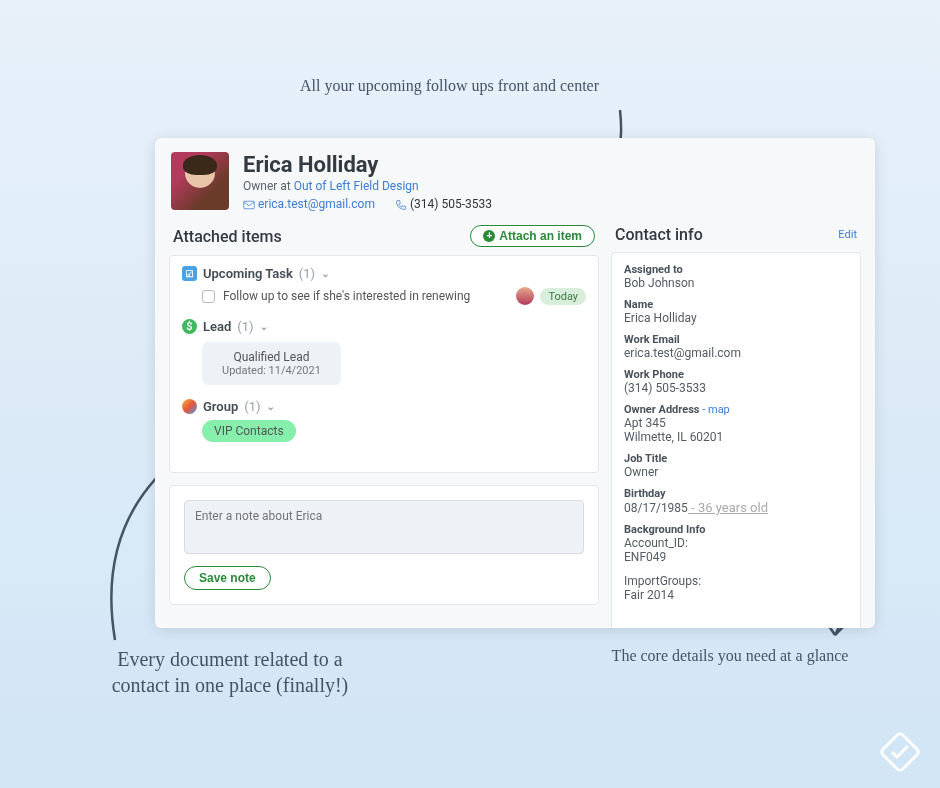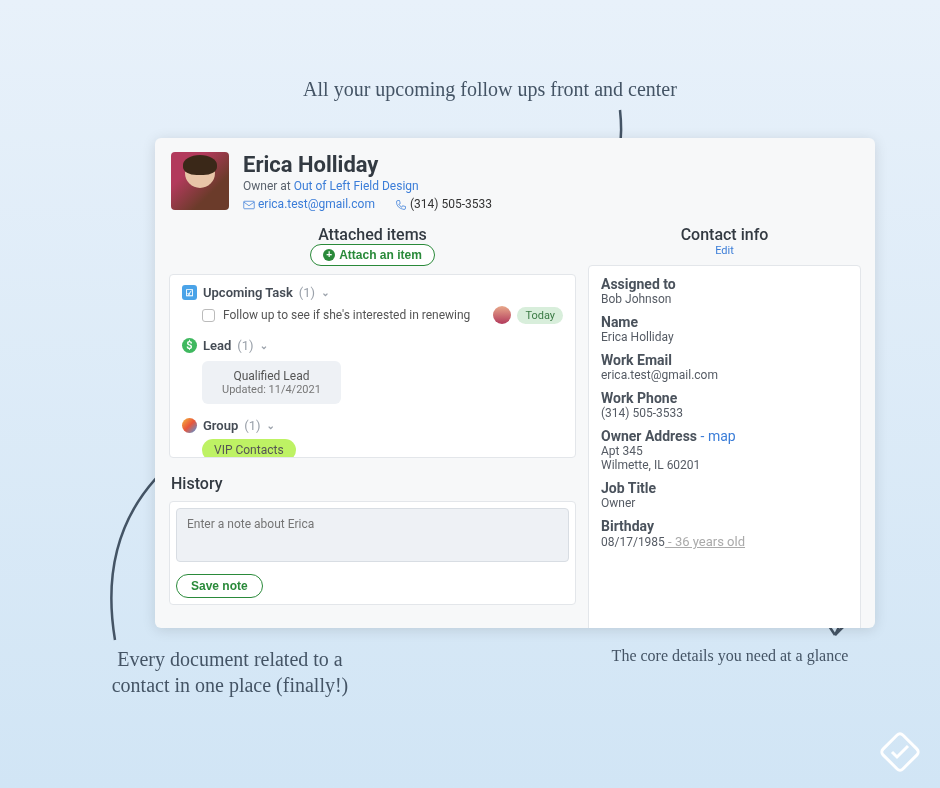--- a/index.html
+++ b/index.html
@@ -59,23 +59,23 @@
   .contact-line .em { color:#3b7dd8;}
   .mini-icon { display:inline-block; width:12px; vertical-align:middle;}
 
   .body {
     display: flex;
     gap: 12px;
     padding: 0 14px 14px 14px;
     height: calc(100% - 92px);
   }
   .left { flex: 1; display:flex; flex-direction:column; }
-  .right { width: 273px; }
-
-  .section-head { display:flex; justify-content:space-between; align-items:center; padding: 4px 4px 8px 4px; flex-direction: column;}
+  .right { width: 250px; }
+
+  .section-head { display:flex; justify-content:space-between; align-items:center; padding: 4px 4px 8px 4px;}
   .section-title { font-size: 16px; font-weight: 500; color:#333a42;}
   .section-link { font-size: 11px; color:#3b7dd8; text-decoration:none;}
 
   .attach-btn {
     border: 1.5px solid #2a8a3a; color:#2a8a3a; background:#fff;
     border-radius: 14px; padding: 3px 12px; font-size: 12px; font-weight:600;
     display:flex; align-items:center; gap:4px; cursor:pointer;
   }
   .attach-btn .plus { background:#2a8a3a; color:#fff; width:12px;height:12px;border-radius:50%;display:inline-flex;align-items:center;justify-content:center;font-size:10px;line-height:1;}
 
@@ -101,44 +101,44 @@
   .mini-avatar { width:18px;height:18px;border-radius:50%;background:linear-gradient(#e8a88a,#b23a5c);}
   .today-pill { background:#d8eedb; color:#3a7a44; font-size:11px; padding:2px 8px; border-radius:10px;}
 
   .lead-card {
     margin:8px 0 0 20px; background:#eef1f5; border-radius:6px; padding:8px 20px; display:inline-block;
   }
   .lead-card .lt { font-size:12px; font-weight:400; color:#555; text-align:center;}
   .lead-card .lu { font-size:11px; color:#777; text-align:center;}
 
   .pill {
-    margin:6px 0 0 20px; background:#bef264; border-radius:12px; padding:4px 12px;
+    margin:6px 0 0 20px; background:#86efac; border-radius:12px; padding:4px 12px;
     display:inline-flex; align-items:center; gap:6px; font-size:12px; color:#555;
   }
 
   .history { margin-top:12px;}
   .history textarea {
     width:100%; height:54px; background:#eef1f5; border:1px solid #d8dde3; border-radius:4px;
     padding:8px 10px; font-size:12px; color:#888; resize:none; font-family:inherit;
   }
   .save-btn {
     margin-top:8px; border:1.5px solid #2a8a3a; color:#2a8a3a; background:#fff;
     border-radius:14px; padding:4px 14px; font-size:12px; font-weight:600; cursor:pointer;
   }
 
   
   .info-panel { height: 100%; overflow:hidden;}
   .field { margin-bottom:8px; font-size:12px;}
-  .field .lbl { font-size:14px; font-weight:700; color:#4a525c;}
+  .field .lbl { font-size:11px; font-weight:700; color:#4a525c;}
   .field .val { color:#555b64; }
   .field .sub { color:#aaa; font-size:13px;text-decoration:underline;}
   .map-link { color:#3b7dd8; font-weight:400;}
 
   
-  .ann1 { top: 76px; left: 300px; width: 380px; font-size: 20px; text-align:center;}
+  .ann1 { top: 76px; left: 300px; width: 380px; font-size: 16px; text-align:left;}
   .ann2 { top: 646px; left: 90px; width: 280px; font-size: 20px; text-align:center;}
   .ann3 { top: 646px; left: 610px; width: 240px; font-size: 16px; text-align:center;}
 
   .arrow { position:absolute; pointer-events:none; }
   .logo { position:absolute; right:18px; bottom:14px; width:44px; height:44px;}
 </style>
 </head>
 <body>
 
 <div class="handwritten ann1">All your upcoming follow ups front and center</div>
@@ -239,22 +239,21 @@
             <span>Group</span>
             <span class="count">(1)</span>
             <span class="chev">⌄</span>
           </div>
           <div class="pill">VIP Contacts</div>
         </div>
 
       </div>
 
       <div class="history">
-        <div class="section-title" style="margin:4px 0 8px 2px">History</div>
-        <div class="panel" style="padding:6px">
+        <div class="panel" style="padding:14px">
           <textarea placeholder="Enter a note about Erica" style=""></textarea>
           <button class="save-btn">Save note</button>
         </div>
       </div>
 
     </div>
 
     <div class="right">
       <div class="section-head">
         <div class="section-title">Contact info</div>
@@ -283,17 +282,24 @@
           <div class="val">Wilmette, IL 60201</div>
         </div>
         <div class="field">
             <div class="lbl">Job Title</div>
             <div class="val">Owner</div>
           </div>
         <div class="field">
             <div class="lbl">Birthday</div>
             <div class="val"><span>08/17/1985</span><span class="sub"> - 36 years old</span></div>
           </div>
+        <div class="field">
+          <div class="lbl">Background Info</div>
+          <div class="val">Account_ID:</div>
+          <div class="val">ENF049</div>
+          <div class="val" style="margin-top:10px">ImportGroups:</div>
+          <div class="val">Fair 2014</div>
+        </div>
       </div>
     </div>
 
   </div>
 </div>
 
 </body></html>

